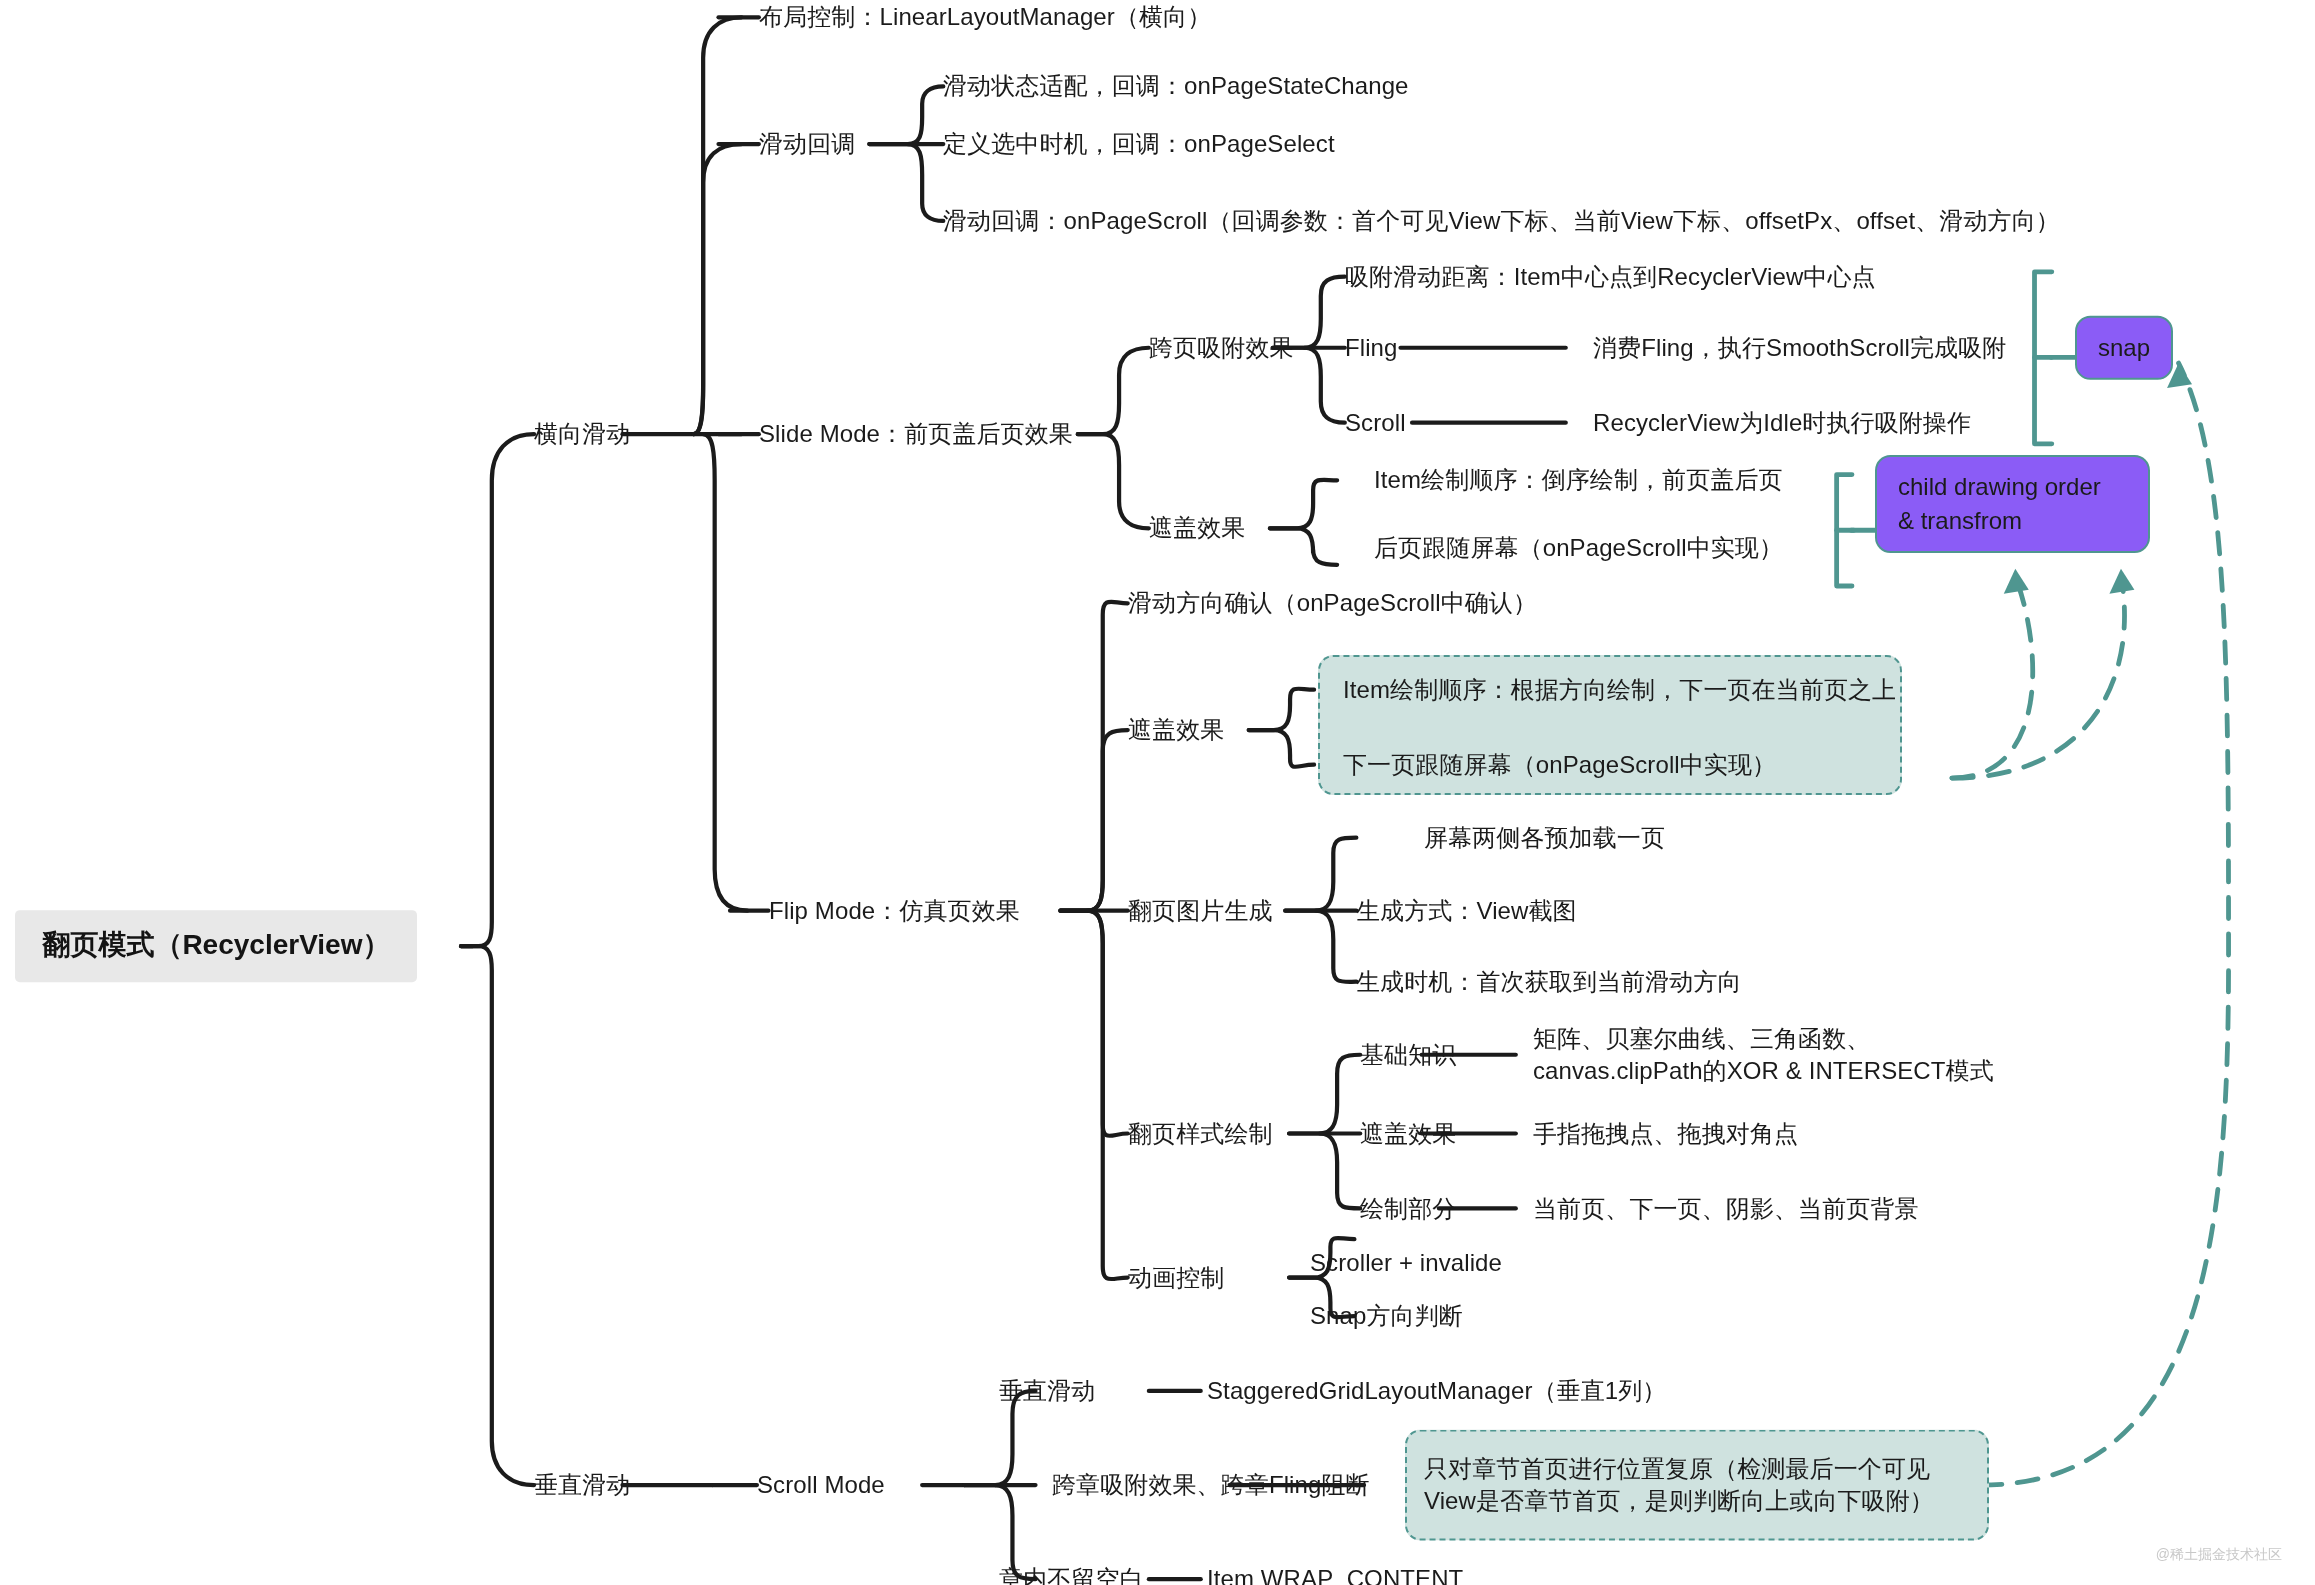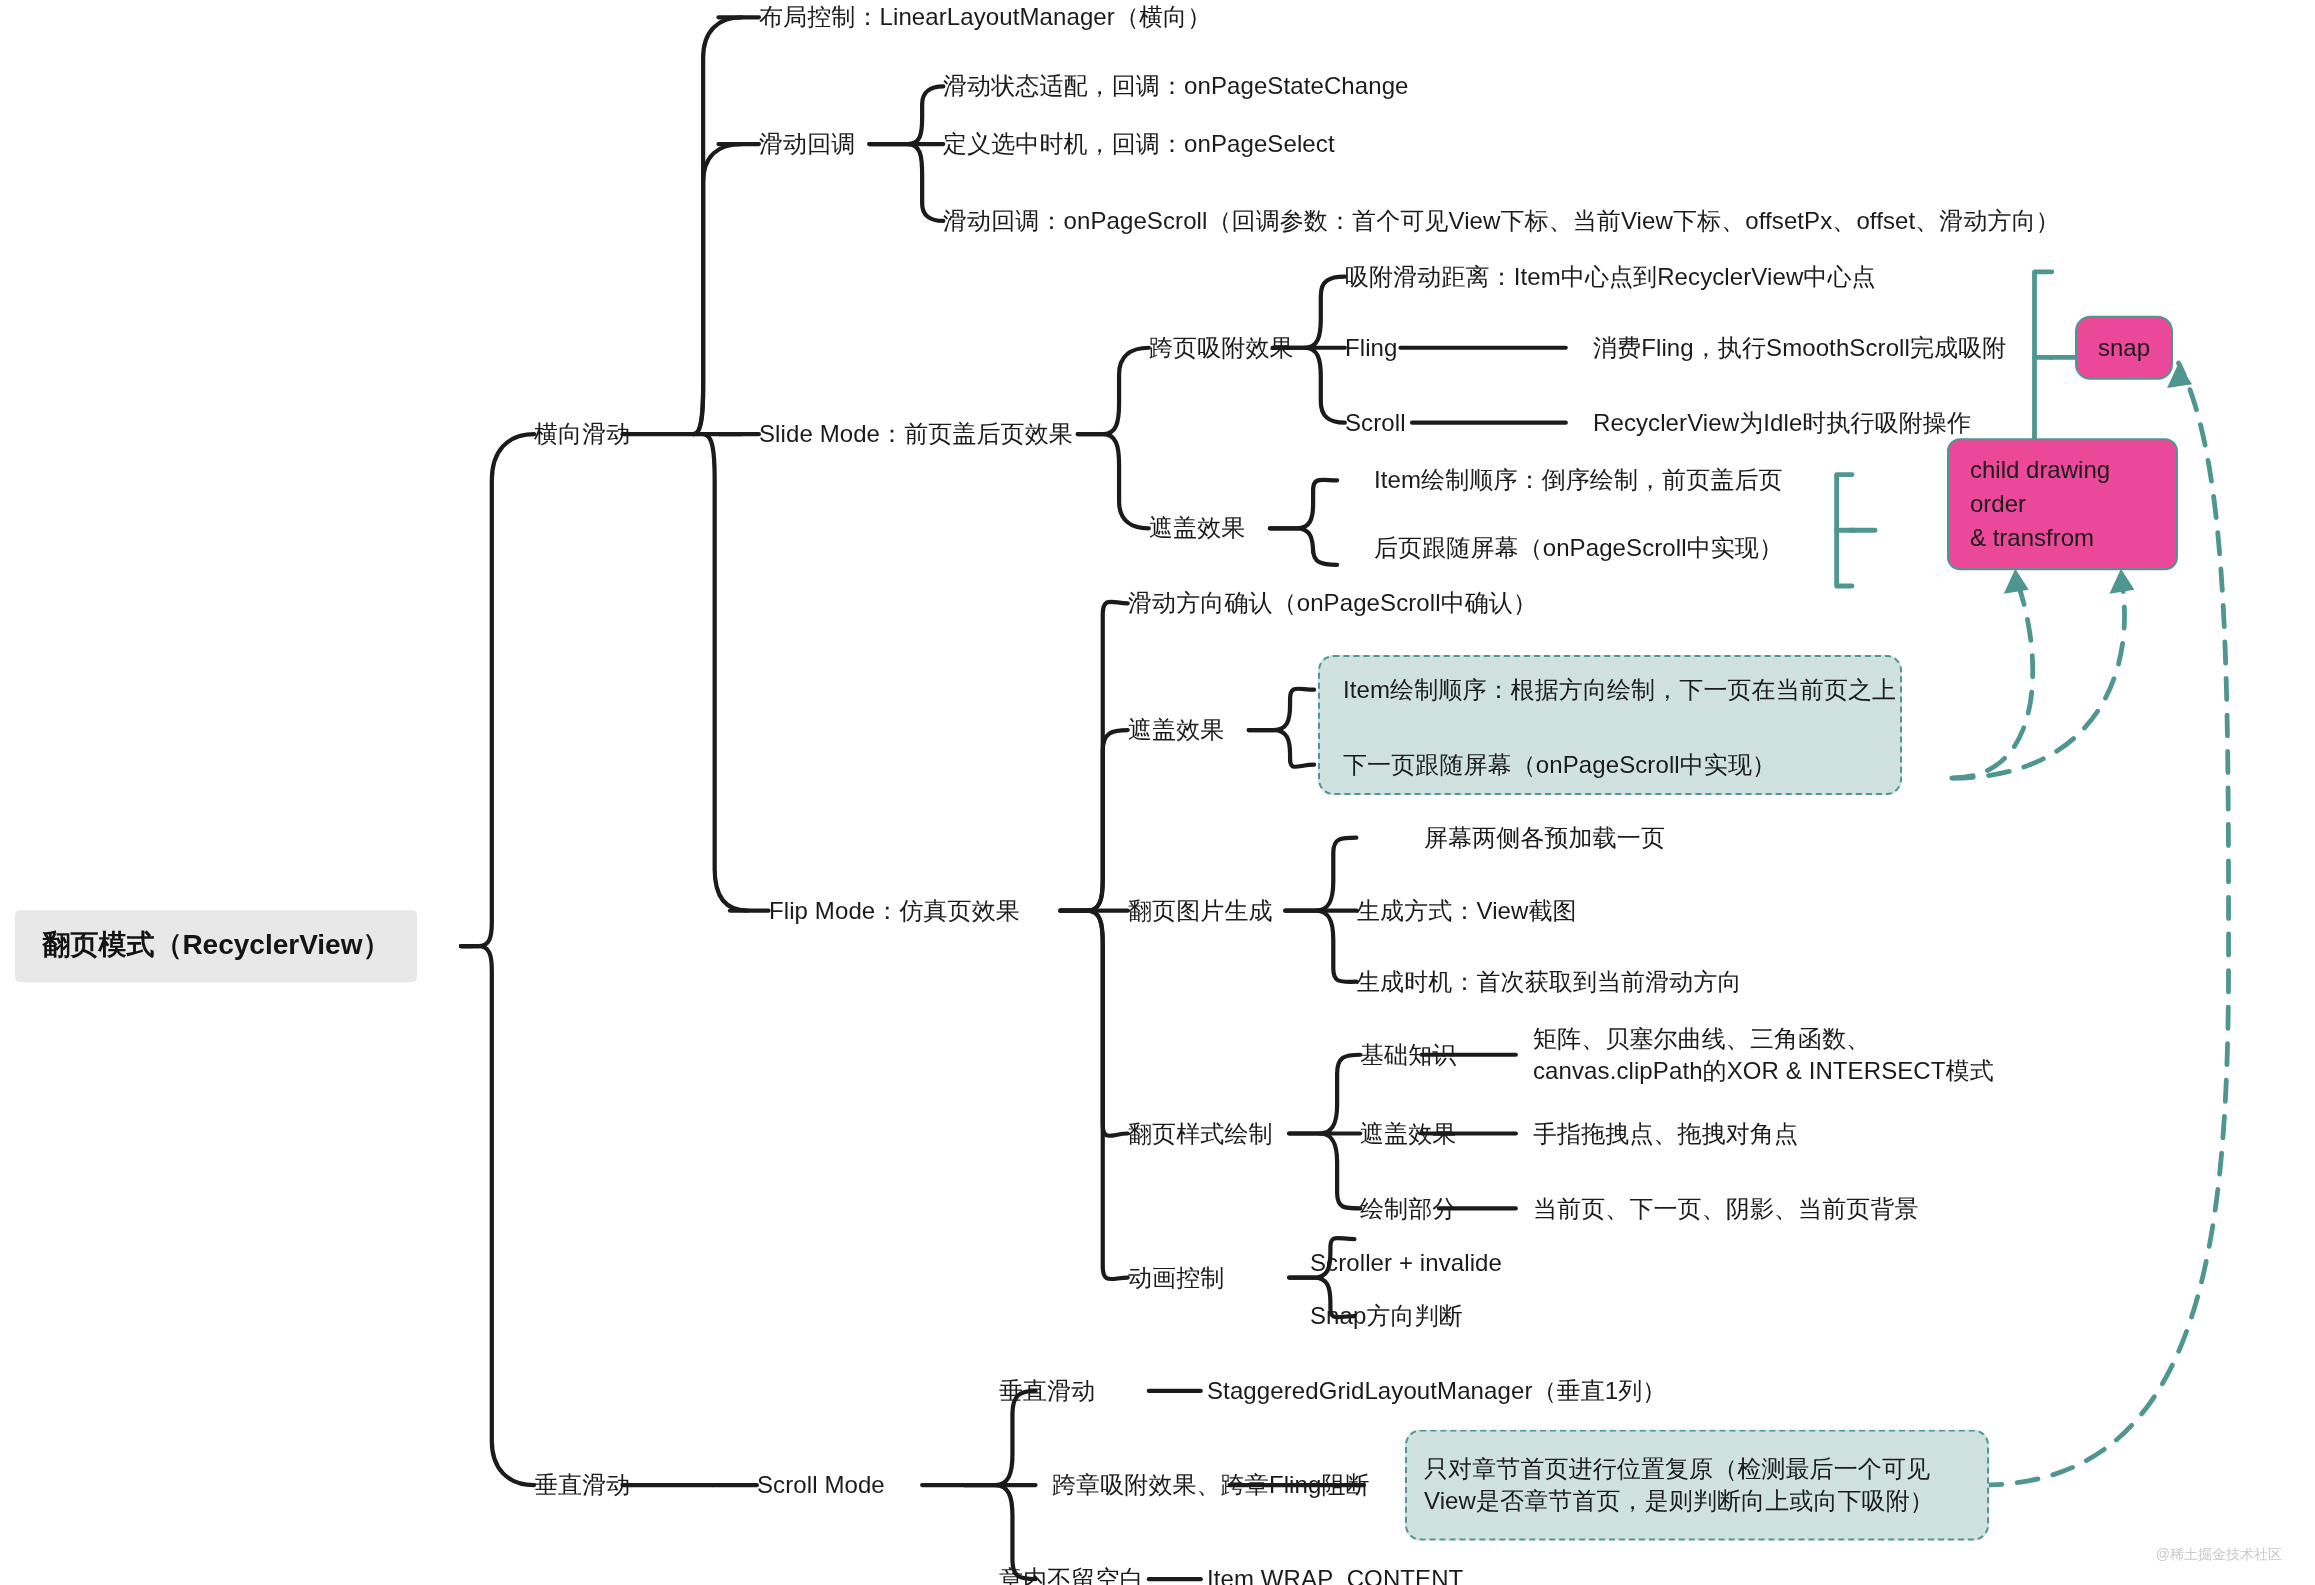--- a/index.html
+++ b/index.html
@@ -40,21 +40,21 @@
     font-weight: bold;
     padding: 16.3px 27px 17.3px 27px;
     border-radius: 4.8px;
     white-space: nowrap;
   }
   .tealbox {
     position: absolute;
     transform: translateY(-50%);
     border: 2.9px solid #4f9690;
     border-radius: 15.4px;
-    background: #ec4899;
+    background: #8b5cf6;
     font-size: 24px;
     color: #1b1b1b;
     padding: 13.4px 21px;
     white-space: pre-line;
     line-height: 1.4;
   }
   .tealfill {
     position: absolute;
     transform: translateY(-50%);
     border: 2.9px dashed #4f9690;
@@ -204,21 +204,21 @@
   <div class="node" style="left:1345px; top:348px;">Fling</div>
   <div class="node" style="left:1345px; top:423px;">Scroll</div>
   <div class="node" style="left:1593px; top:348px;">消费Fling，执行SmoothScroll完成吸附</div>
   <div class="node" style="left:1593px; top:423px;">RecyclerView为Idle时执行吸附操作</div>
 
   <div class="node" style="left:1149px; top:528px;">遮盖效果</div>
   <div class="node" style="left:1374px; top:480px;">Item绘制顺序：倒序绘制，前页盖后页</div>
   <div class="node" style="left:1374px; top:548px;">后页跟随屏幕（onPageScroll中实现）</div>
 
   <div class="tealbox" style="left:2075px; top:348px;">snap</div>
-  <div class="tealbox" style="left:1947px; top:504px; width:231px;border-radius:13px;">child drawing order
+  <div class="tealbox" style="left:1875px; top:504px; width:275px;">child drawing order
 &amp; transfrom</div>
 
   <div class="node" style="left:769px; top:911px;">Flip Mode：仿真页效果</div>
 
   <div class="node" style="left:1128px; top:603px;">滑动方向确认（onPageScroll中确认）</div>
 
   <div class="tealfill" style="left:1318px; top:725px; width:584px; height:140px;"></div>
 
   <div class="node" style="left:1128px; top:730px;">遮盖效果</div>
   <div class="node" style="left:1343px; top:690px;">Item绘制顺序：根据方向绘制，下一页在当前页之上</div>

